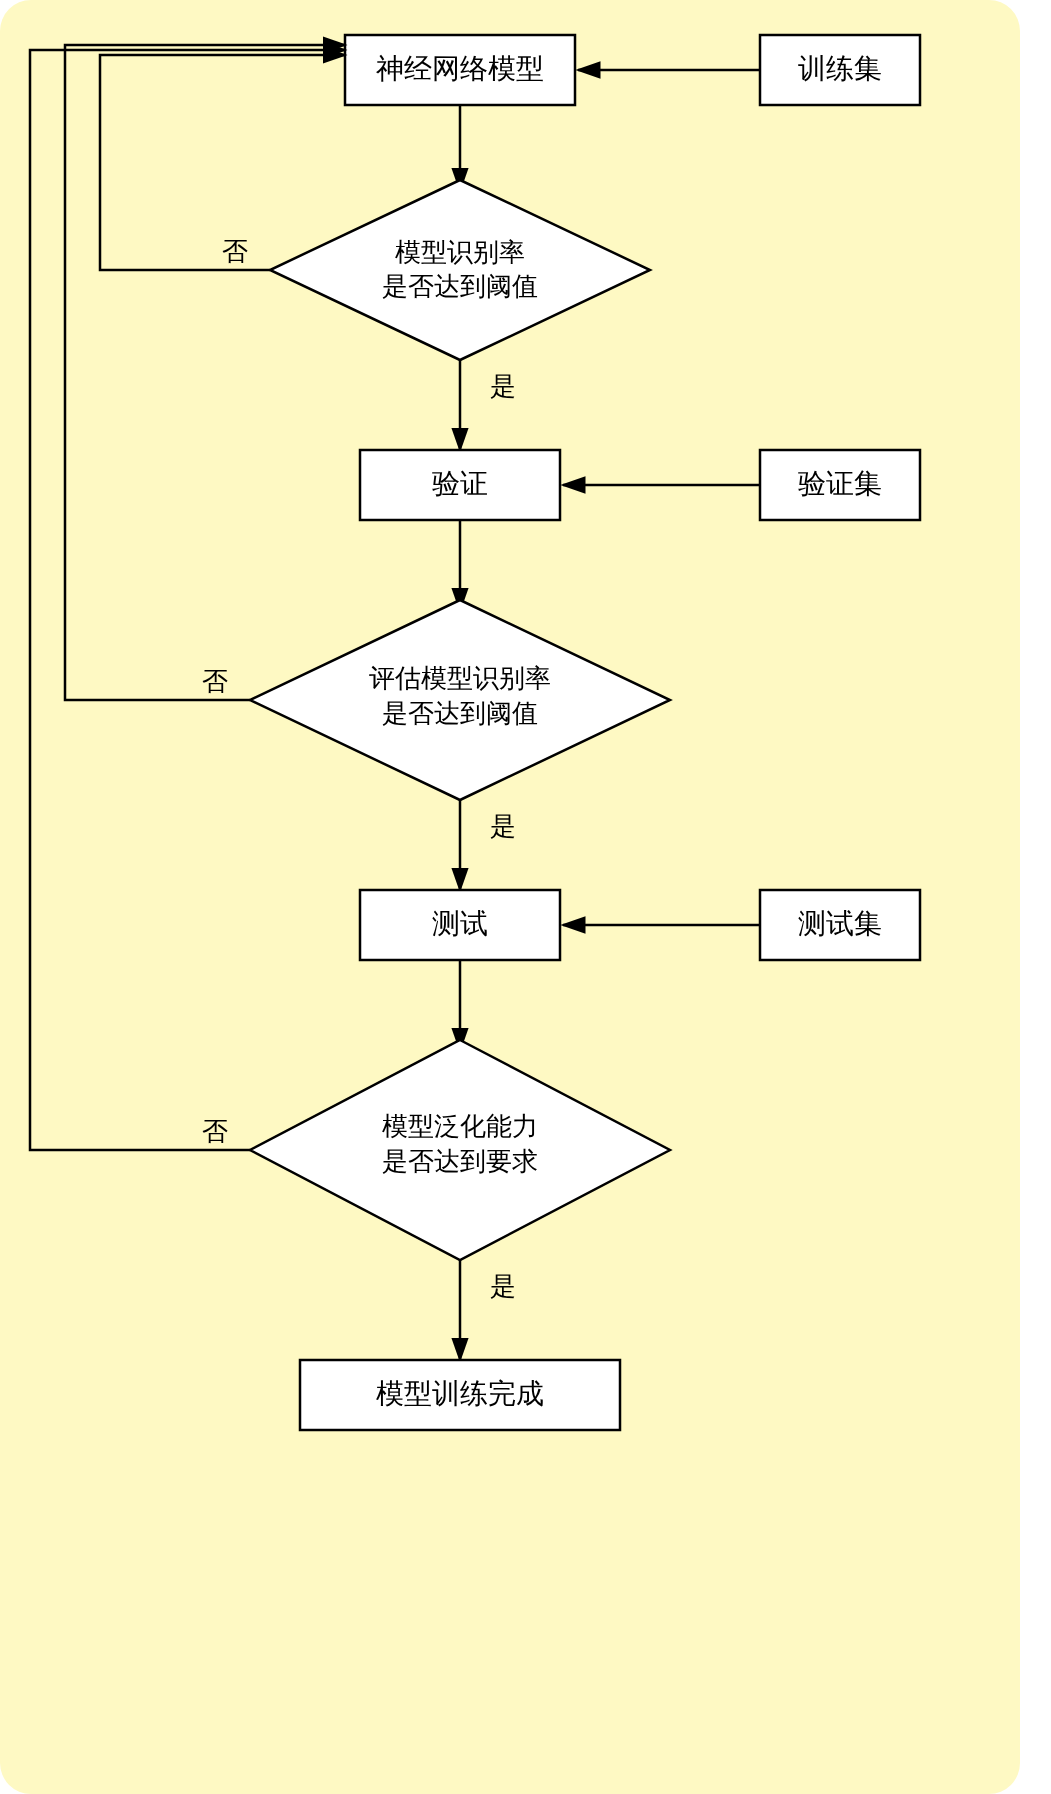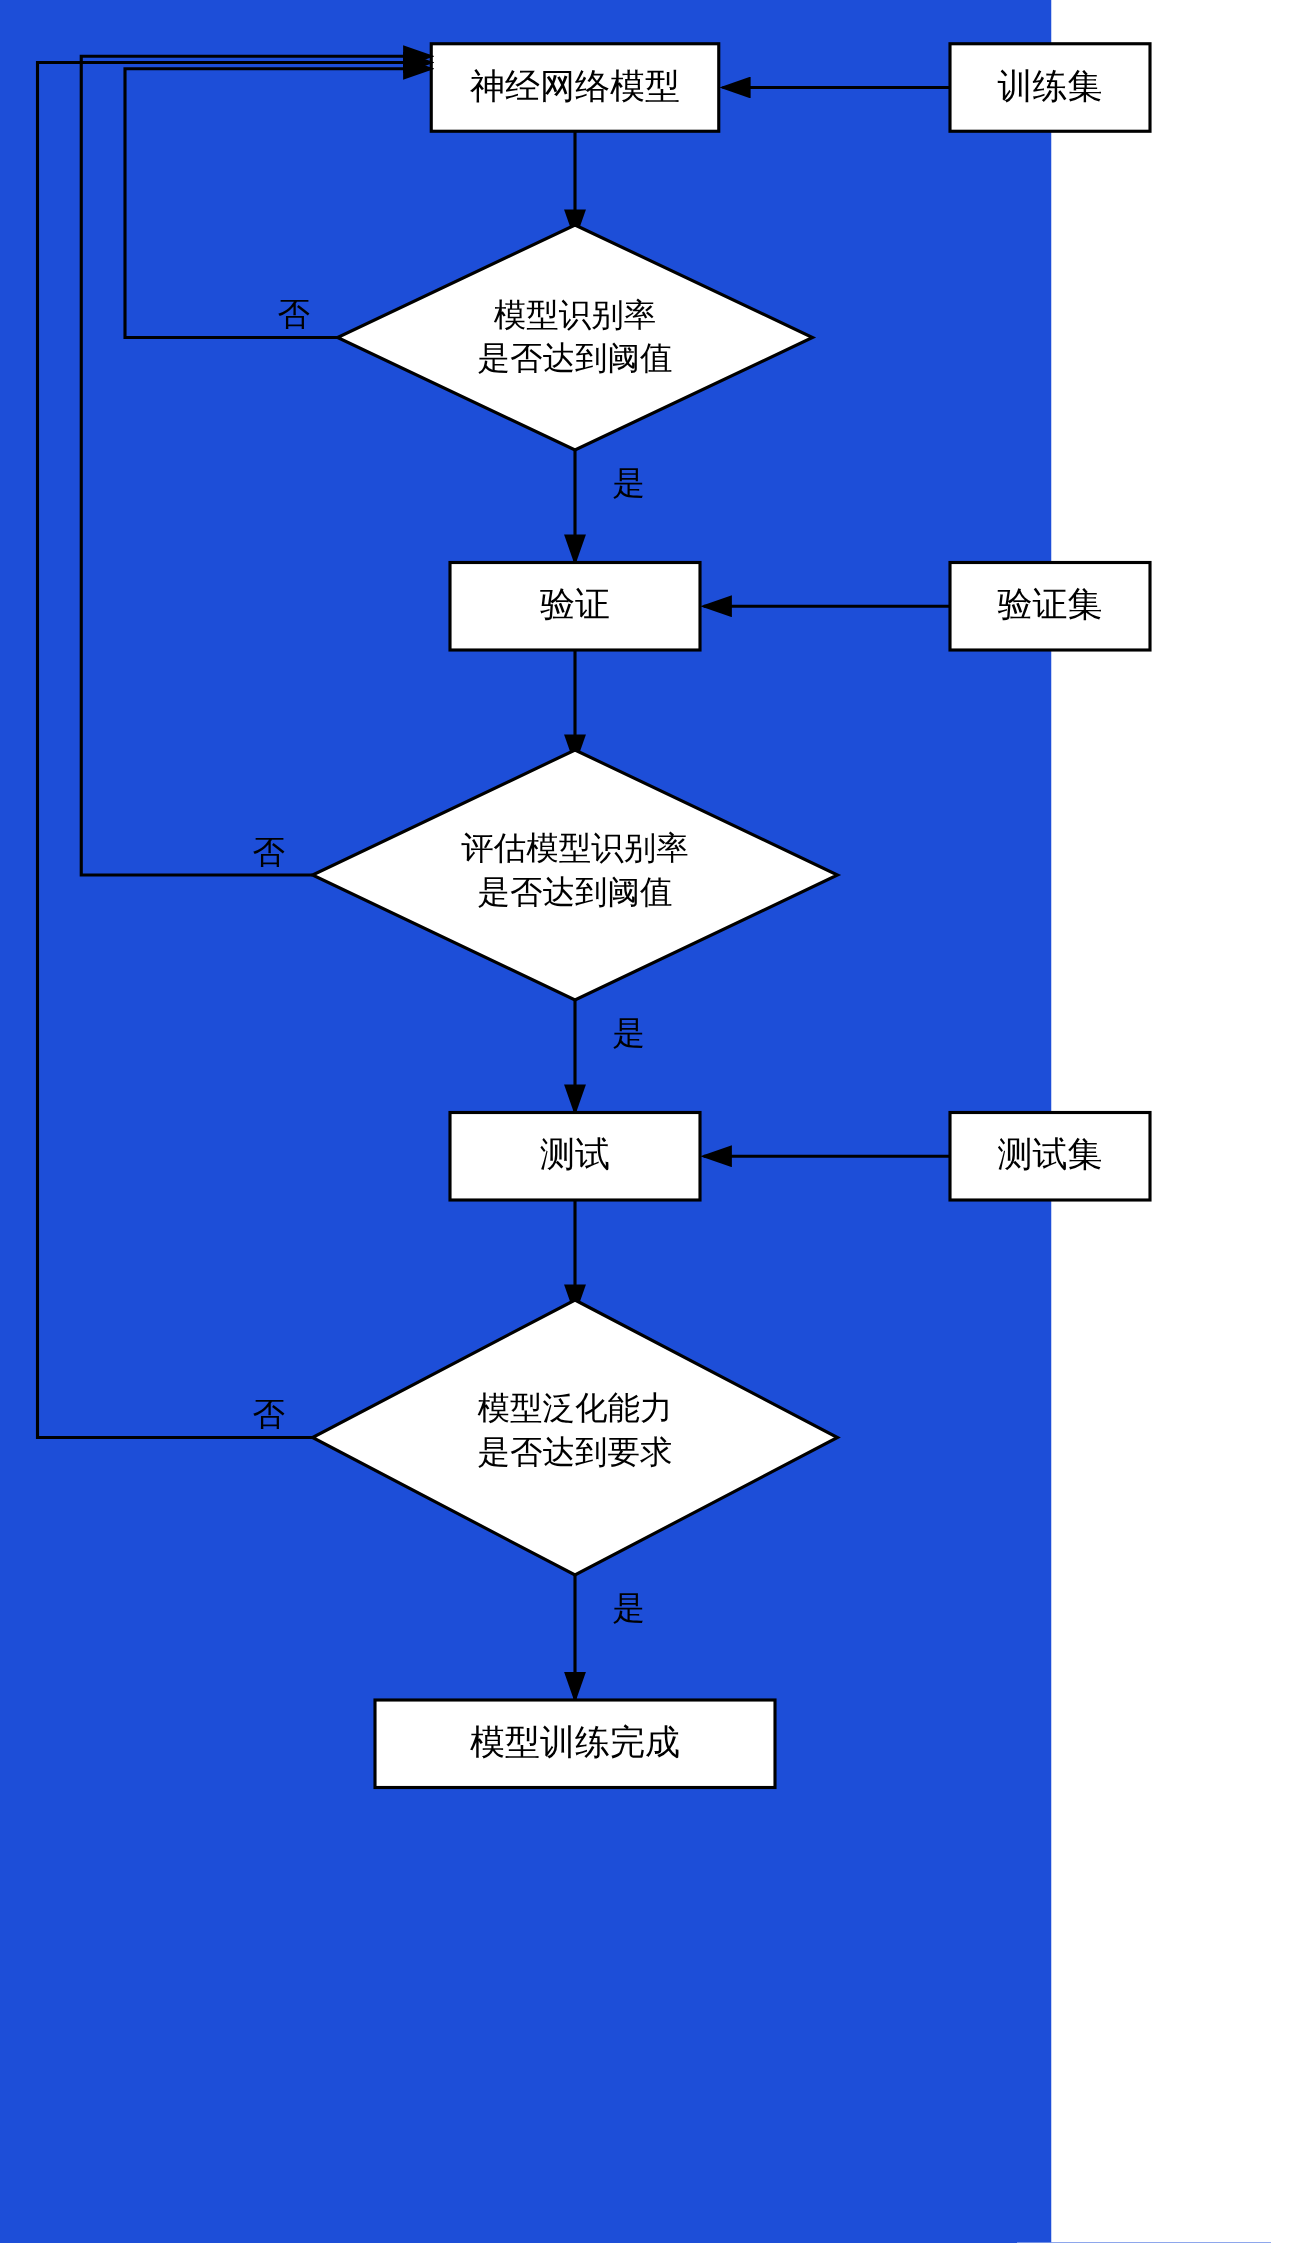--- a/index.html
+++ b/index.html
@@ -4,24 +4,25 @@
   <style>
     * { box-sizing: border-box; margin: 0; padding: 0; }
     body {
       width: 1051px;
       height: 1794px;
       background: #fff;
       font-family: "SimHei", "Microsoft YaHei", "STHeiti", sans-serif;
       overflow: hidden;
     }
     .diagram-container {
-      width: 841px;
+      width: 1020px;
       height: 1794px;
       position: relative;
-      background: #1d4ed8;
+      background: #fef9c3;
+      border-radius: 31px;
     }
     svg {
       position: absolute;
       top: 0; left: 0;
       width: 1051px;
       height: 1794px;
     }
     
   </style>
 </head>

